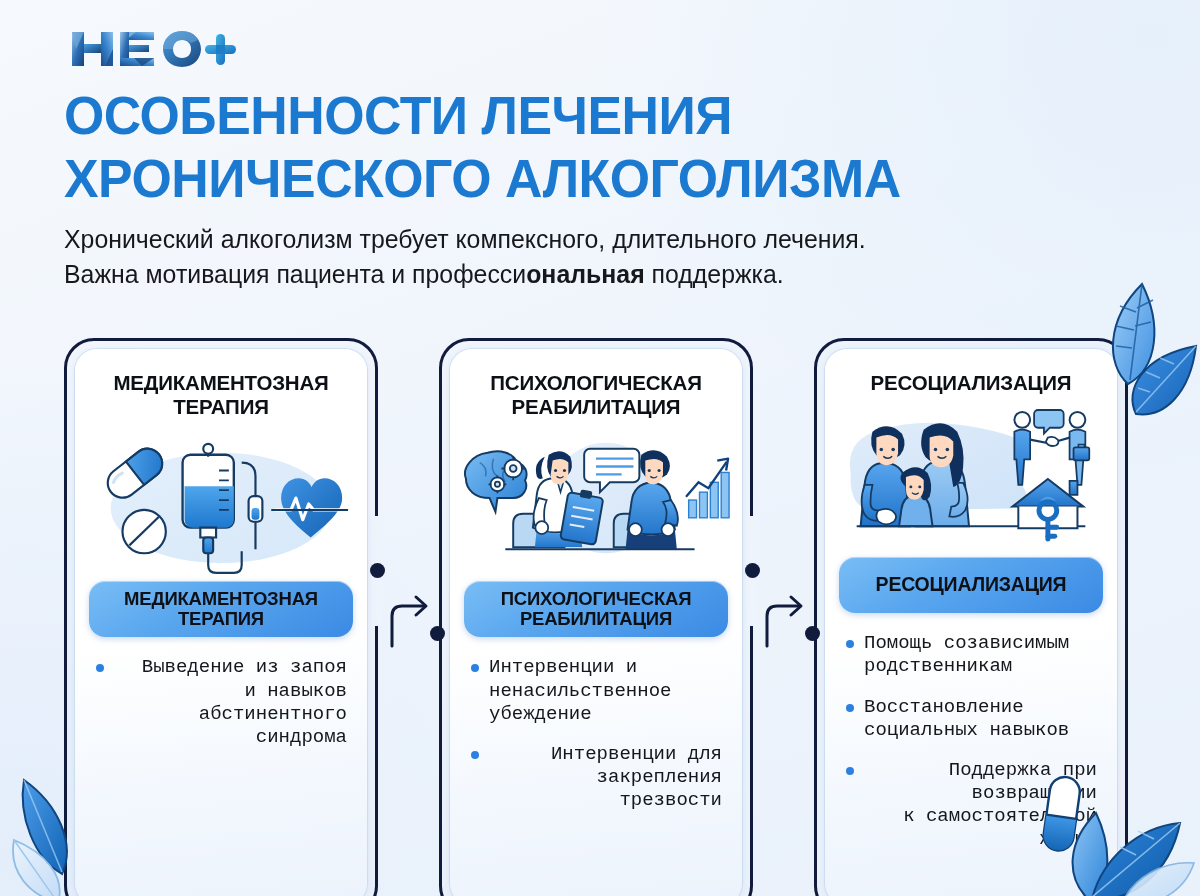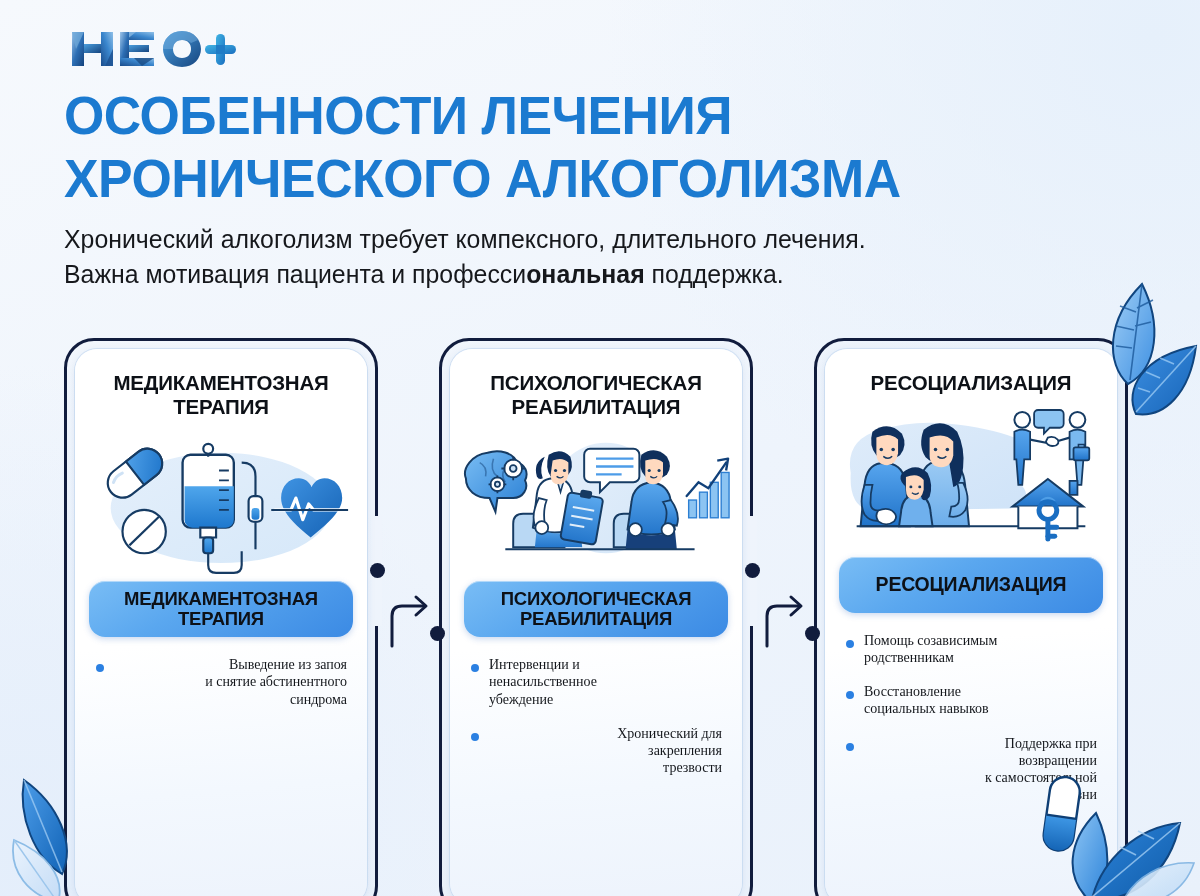--- a/index.html
+++ b/index.html
@@ -161,25 +161,25 @@
   .pill.one-line { font-size: 19.5px; }
 
   .bullets {
     list-style: none;
     margin: 19px 20px 0 19px;
   }
   .bullets li {
     position: relative;
     padding-left: 20px;
     margin-bottom: 17px;
-    font-size: 14px;
+    font-size: 19px;
     line-height: 1.22;
     color: #14171c;
     white-space: pre-line;
-    font-family: Liberation Serif, serif;
+    font-family: Liberation Mono, monospace;
   }
   .bullets li:last-child { margin-bottom: 0; text-align: right; }
   .bullets li::before {
     content: "";
     position: absolute;
     left: 2px; top: 8px;
     width: 8px; height: 8px;
     border-radius: 50%;
     background: #2b80e2;
   }
@@ -344,21 +344,21 @@
               <line x1="-10" y1="34" x2="68" y2="34" stroke="#163b63" stroke-width="2"></line>
             </g>
           </svg>
         </div>
 
         <div class="pill">МЕДИКАМЕНТОЗНАЯ
 ТЕРАПИЯ</div>
 
         <ul class="bullets">
           <li>Выведение из запоя
-и снятие абстинентного
+и навыков абстинентного
 синдрома</li>
         </ul>
       </div>
     </div>
 
     <div class="arrow" id="arrow-1">
       <svg viewBox="0 0 60 70" width="60" height="70">
         <path d="M12,68 L12,38 q0,-10 10,-10 L44,28" fill="none" stroke="#111c3d" stroke-width="3" stroke-linecap="round"></path>
         <path d="M36,19 L46,28 L36,37" fill="none" stroke="#111c3d" stroke-width="3" stroke-linecap="round" stroke-linejoin="round"></path>
       </svg>
@@ -481,21 +481,21 @@
           </svg>
         </div>
 
         <div class="pill">ПСИХОЛОГИЧЕСКАЯ
 РЕАБИЛИТАЦИЯ</div>
 
         <ul class="bullets">
           <li>Интервенции и
 ненасильственное
 убеждение</li>
-          <li>Хронический для
+          <li>Интервенции для
 закрепления
 трезвости</li>
         </ul>
       </div>
     </div>
 
     <div class="arrow" id="arrow-2">
       <svg viewBox="0 0 60 70" width="60" height="70">
         <path d="M12,68 L12,38 q0,-10 10,-10 L44,28" fill="none" stroke="#111c3d" stroke-width="3" stroke-linecap="round"></path>
         <path d="M36,19 L46,28 L36,37" fill="none" stroke="#111c3d" stroke-width="3" stroke-linecap="round" stroke-linejoin="round"></path>

